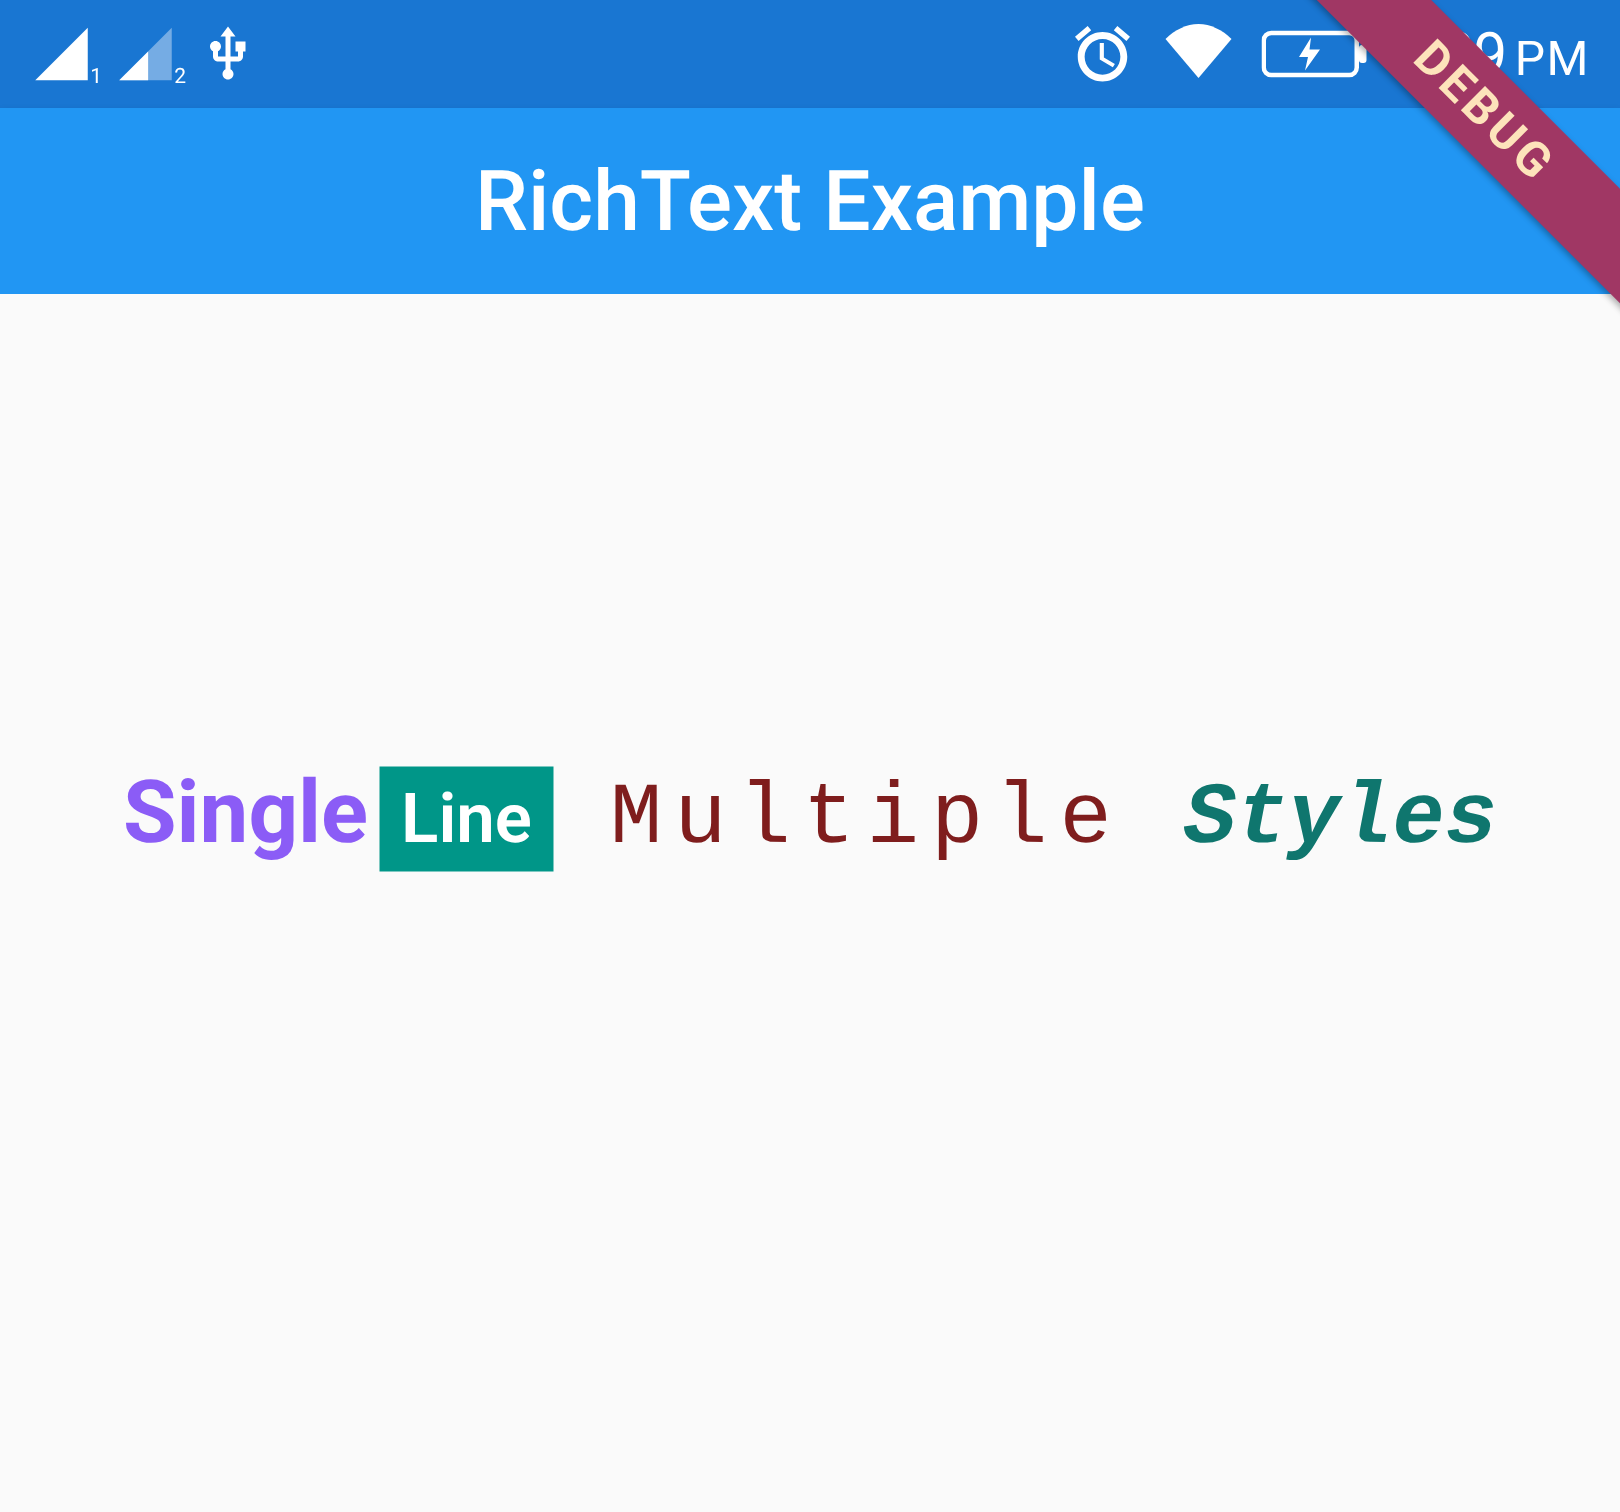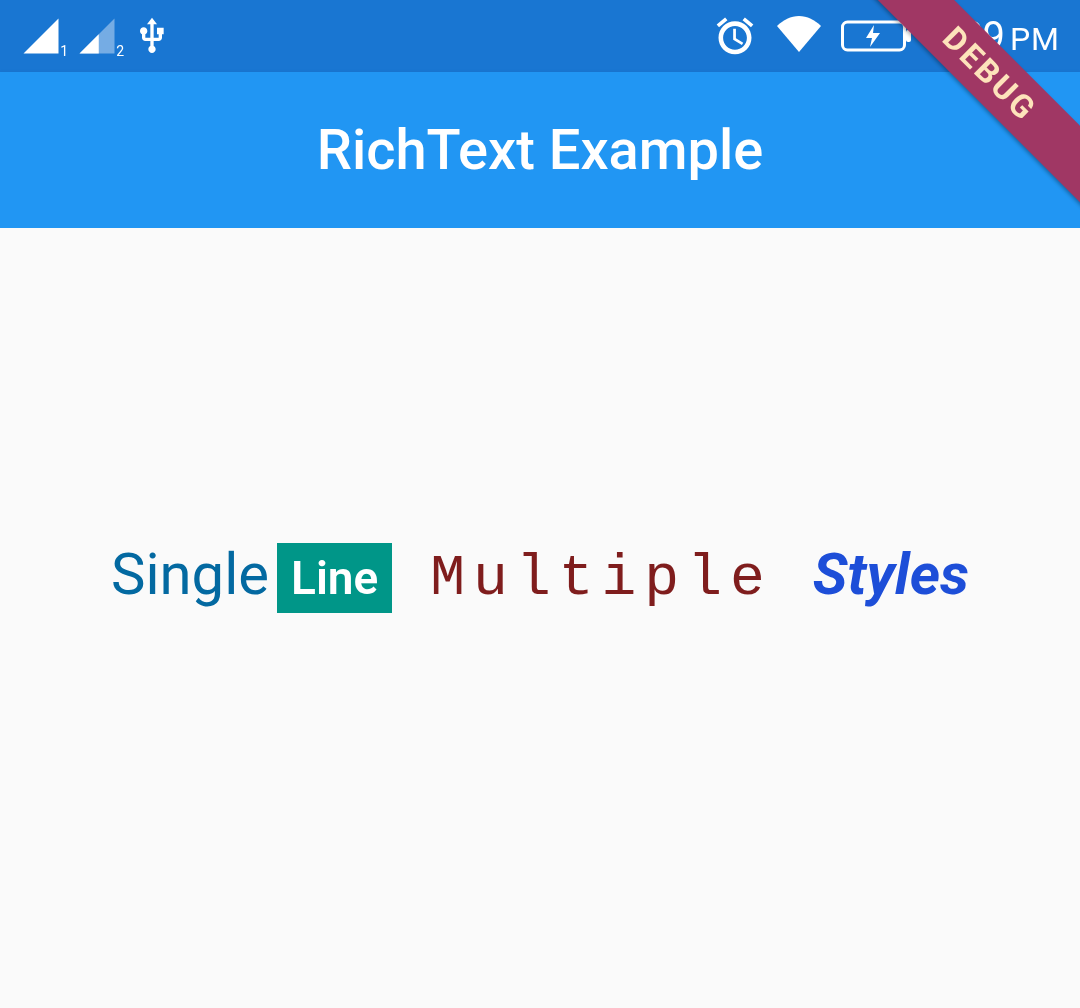--- a/index.html
+++ b/index.html
@@ -14,21 +14,21 @@
     justify-content: space-between;
     padding: 0 20px;
   }
   .status-left, .status-right { display: flex; align-items: center; gap: 14px; }
   .status-right { gap: 18px; }
   .status-time { font-size: 40px; font-weight: 400; letter-spacing: -1px; display: flex; align-items: baseline; gap: 6px; }
   .status-time .ampm { font-size: 32px; font-weight: 400; letter-spacing: 1px; }
   .icon { display: inline-flex; }
 
   .app-bar {
-    height: 156px;
+    height: 124px;
     background: #2196f3;
     color: #fff;
     display: flex;
     align-items: center;
     justify-content: center;
     font-size: 56px;
     font-weight: 500;
     box-shadow: 0 4px 6px rgba(0,0,0,0.25);
     position: relative;
   }
@@ -70,42 +70,43 @@
 
   .rich-line {
     margin-top: 300px;
     font-size: 58px;
     white-space: nowrap;
     display: flex;
     align-items: baseline;
     gap: 0;
   }
   .seg-single {
-    color: #0369a1;
-    font-weight: 400;
+    color: #8b5cf6;
+    font-weight: 700;
   }
   .seg-line {
     background: #009688;
     color: #ffffff;
     font-weight: 600;
     font-size: 46px;
     padding: 8px 14px;
     margin: 15px 8px;
   }
   .seg-multiple {
     color: #7f1d1d;
     font-family: "Courier New", Courier, monospace;
     letter-spacing: 8px;
     margin-left: 30px;
   }
   .seg-styles {
-    color: #1d4ed8;
+    color: #0f766e;
     font-style: italic;
     font-weight: 700;
     margin-left: 40px;
+    font-family: Liberation Mono, monospace;
   }
 
   .signal-1, .signal-2 { position: relative; width: 42px; height: 42px; }
   .sub { position: absolute; bottom: -2px; right: -6px; font-size: 14px; }
 </style>
 </head>
 <body>
 
 <div class="status-bar">
   <div class="status-left">

